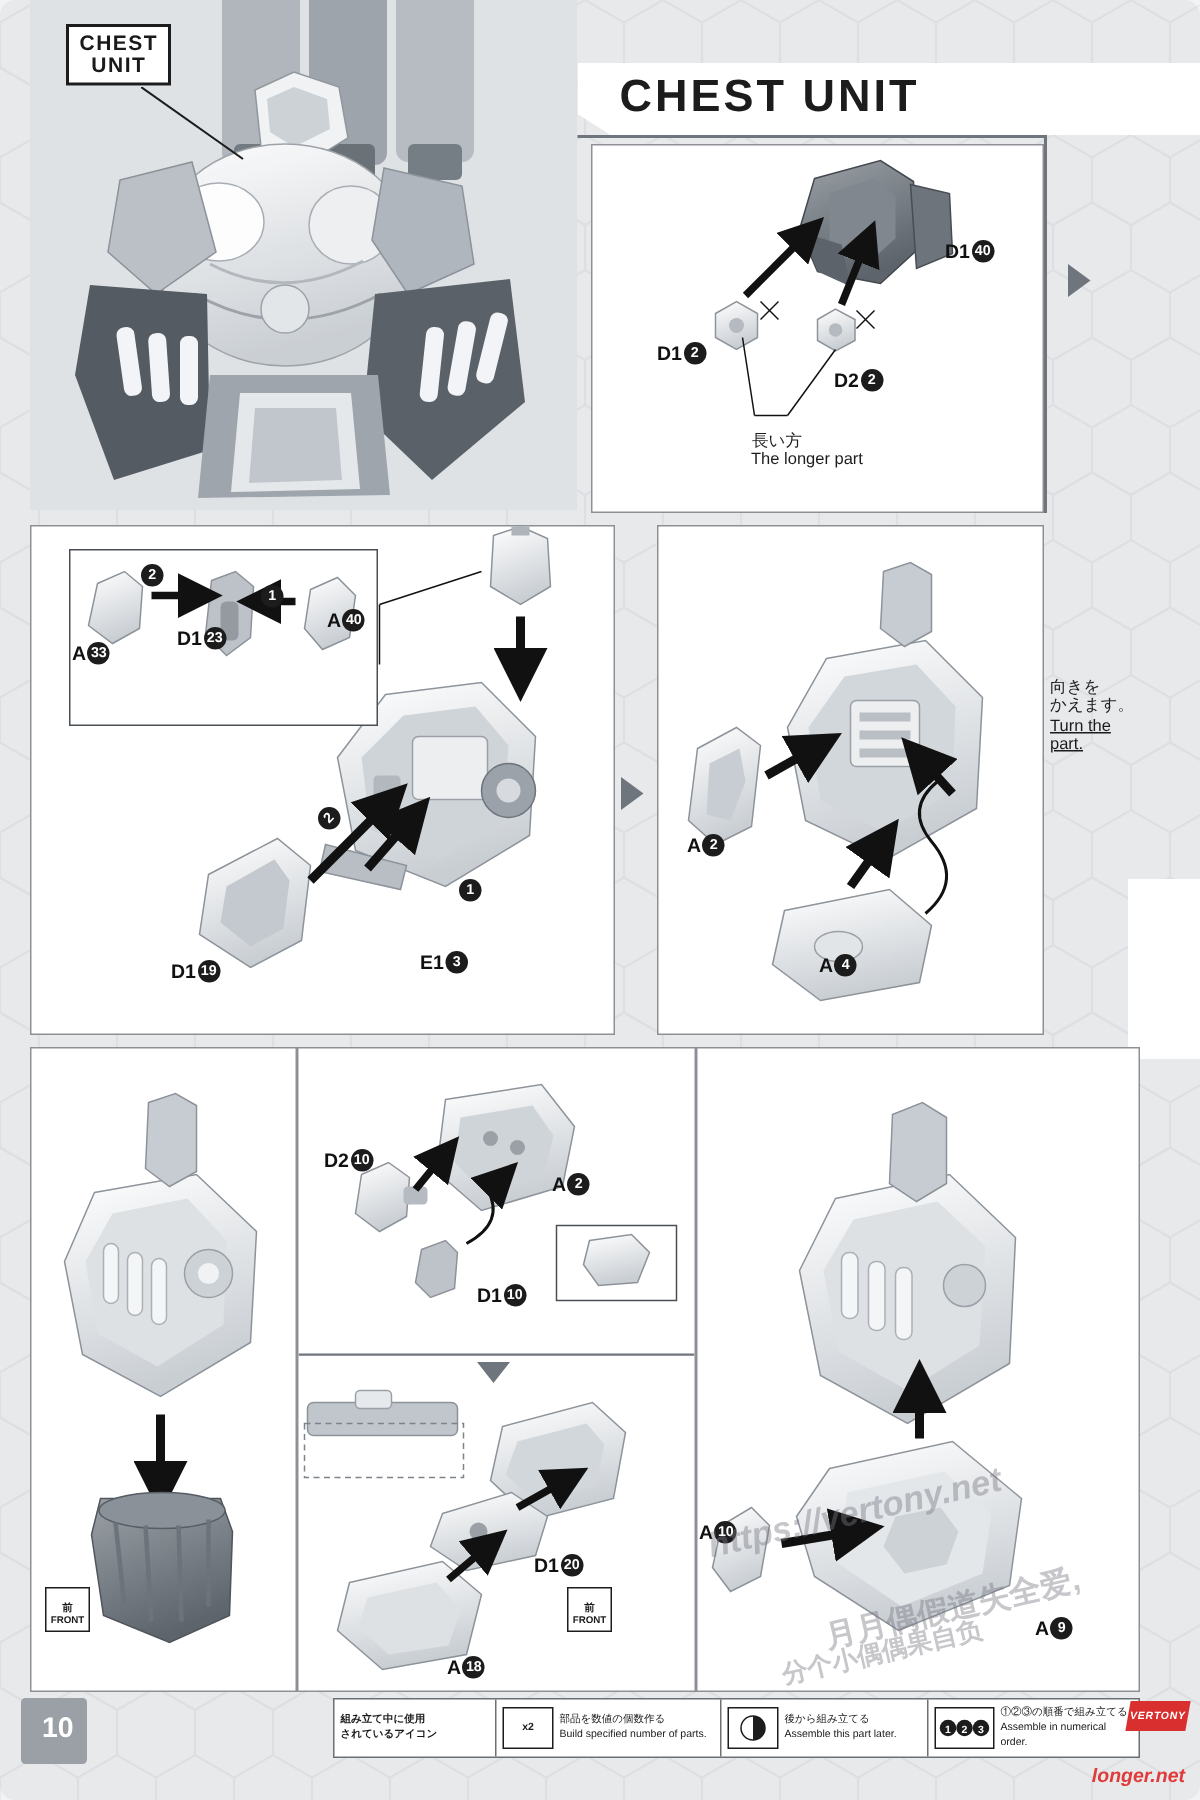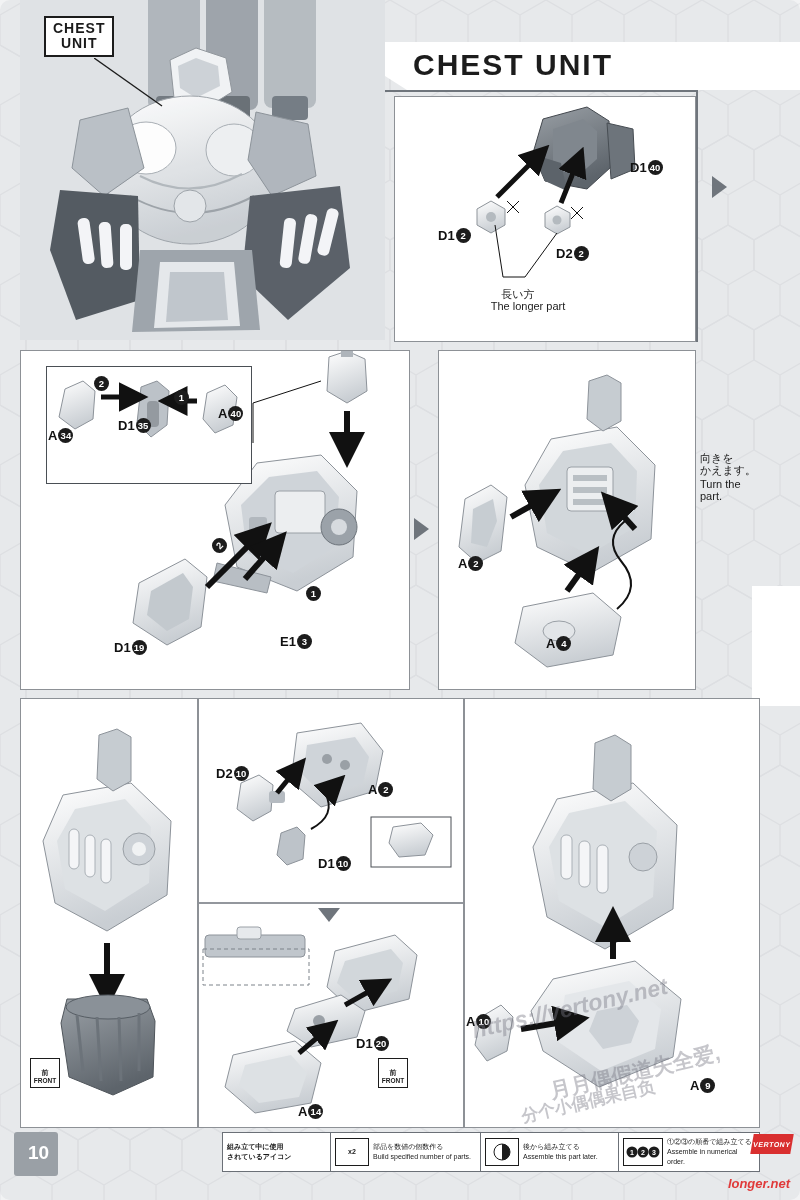--- a/index.html
+++ b/index.html
@@ -283,21 +283,21 @@
   </div>
   <div class="plabel" style="left:438px;top:228px;">
     <span>D1</span>
       <span class="num-badge">2</span>
   </div>
   <div class="plabel" style="left:556px;top:246px;">
     <span>D2</span>
       <span class="num-badge">2</span>
   </div>
   <div class="jp-note" style="left:458px;top:288px;width:120px;">長い方</div>
-  <div class="jp-note" style="left:468px;top:300px;width:120px;">The longer part</div>
+  <div class="jp-note" style="left:478px;top:300px;width:120px;">The longer part</div>
   <div class="tri-right" style="left:712px;top:176px;"></div>
 
   <div class="panel" style="left:20px;top:350px;width:390px;height:340px;">
     <svg width="388" height="338" viewBox="0 0 388 338">
 
       <path d="M236 112 L300 104 L336 140 L332 206 L276 240 L216 216 L204 154 Z" fill="url(#gpart)" stroke="#8d939a"></path>
       <path d="M248 126 L296 120 L318 146 L314 196 L272 222 L226 202 L220 154 Z" fill="#cfd4d9"></path>
       <rect x="254" y="140" width="50" height="42" rx="4" fill="#eceef0" stroke="#9aa0a6"></rect>
       <circle cx="318" cy="176" r="18" fill="#9ba2a9" stroke="#6d747b"></circle>
       <circle cx="318" cy="176" r="8" fill="#d7dbdf"></circle>
@@ -344,25 +344,25 @@
     </svg>
   </div>
   <div class="plabel" style="left:94px;top:376px;">
     <span class="num-badge">2</span>
   </div>
   <div class="plabel" style="left:174px;top:390px;">
     <span class="num-badge">1</span>
   </div>
   <div class="plabel" style="left:48px;top:428px;">
     <span>A</span>
-      <span class="num-badge">34</span>
+      <span class="num-badge">33</span>
   </div>
   <div class="plabel" style="left:118px;top:418px;">
     <span>D1</span>
-      <span class="num-badge">35</span>
+      <span class="num-badge">23</span>
   </div>
   <div class="plabel" style="left:218px;top:406px;">
     <span>A</span>
       <span class="num-badge">40</span>
   </div>
   <div class="plabel" style="left:114px;top:640px;">
     <span>D1</span>
       <span class="num-badge">19</span>
   </div>
   <div class="plabel" style="left:280px;top:634px;align-items:flex-end;">
@@ -409,21 +409,21 @@
   <div class="plabel" style="left:458px;top:556px;">
     <span>A</span>
       <span class="num-badge">2</span>
   </div>
   <div class="plabel" style="left:546px;top:636px;">
     <span>A</span>
       <span class="num-badge">4</span>
   </div>
   <div class="jp-note" style="left:700px;top:452px;width:62px;text-align:left;">向きを
 かえます。</div>
-  <div class="jp-note" style="left:700px;top:478px;width:62px;text-align:left;">Turn the
+  <div class="jp-note" style="left:700px;top:478px;width:62px;text-align:left;text-decoration:underline;">Turn the
 part.</div>
 
   <div class="panel noborder" style="left:752px;top:586px;width:48px;height:120px;background:#ffffff;"></div>
 
   <div class="panel" style="left:20px;top:698px;width:178px;height:430px;">
     <svg width="176" height="428" viewBox="0 0 176 428">
       <path d="M42 96 L110 84 L150 122 L146 196 L86 232 L34 204 L22 142 Z" fill="url(#gpart)" stroke="#8d939a"></path>
       <path d="M54 110 L104 100 L130 128 L128 184 L84 212 L44 190 L36 142 Z" fill="#dde1e4"></path>
       <circle cx="118" cy="150" r="16" fill="#cdd2d7" stroke="#9aa0a6"></circle>
       <circle cx="118" cy="150" r="7" fill="#f0f2f3"></circle>
@@ -507,21 +507,21 @@
   <div class="plabel" style="left:318px;top:856px;">
     <span>D1</span>
       <span class="num-badge">10</span>
   </div>
   <div class="plabel" style="left:356px;top:1036px;">
     <span>D1</span>
       <span class="num-badge">20</span>
   </div>
   <div class="plabel" style="left:298px;top:1104px;">
     <span>A</span>
-      <span class="num-badge">14</span>
+      <span class="num-badge">18</span>
   </div>
   <div class="front-box" style="left:378px;top:1058px;">
     <span class="jp">前</span>
     <span>FRONT</span>
   </div>
   <div class="tri-right" style="left:468px;top:878px;"></div>
 
   <div class="panel" style="left:464px;top:698px;width:296px;height:430px;">
     <svg width="294" height="428" viewBox="0 0 294 428">
       <path d="M92 100 L168 84 L212 126 L208 210 L140 250 L82 218 L68 148 Z" fill="url(#gpart)" stroke="#8d939a"></path>

